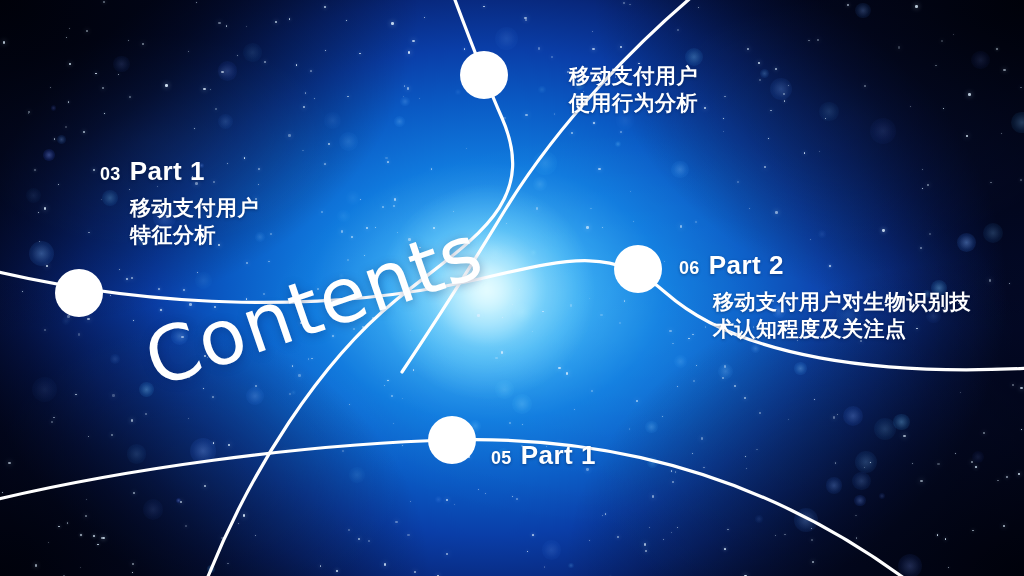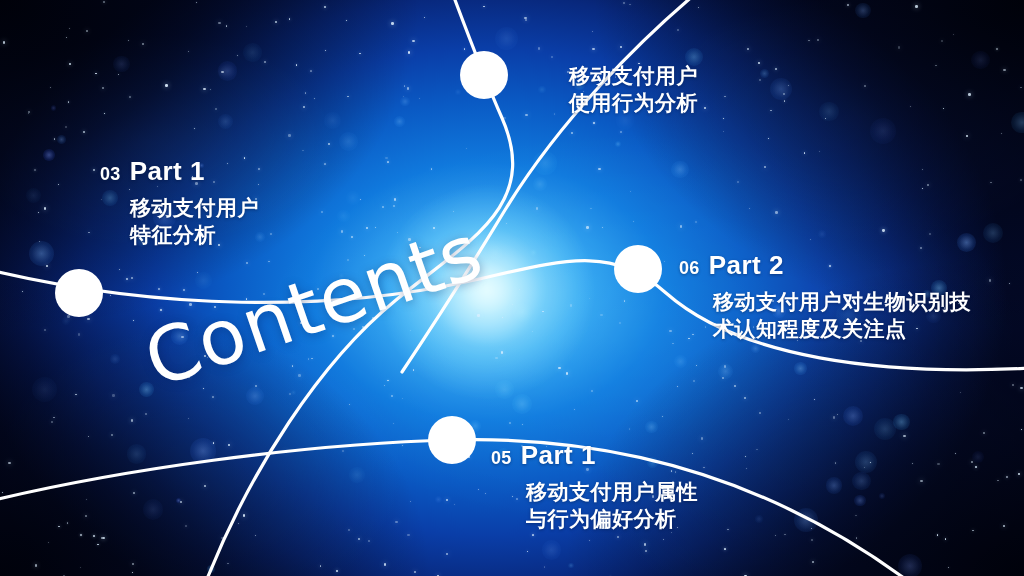--- a/index.html
+++ b/index.html
@@ -628,22 +628,20 @@
   <div class="part" id="part2">
     <div class="desc" style="white-space: pre-line;">移动支付用户
 使用行为分析</div>
   </div>
 
   <div class="part" id="part3">
     <div class="head">
       <span class="num">05</span>
       <span class="ttl">Part 1</span>
     </div>
-    <div class="desc" style="white-space: pre-line;">移动支付用户属性
-与行为偏好分析</div>
   </div>
 
   <div class="part" id="part4">
     <div class="head">
       <span class="num">06</span>
       <span class="ttl">Part 2</span>
     </div>
     <div class="desc" style="white-space: pre-line;">移动支付用户对生物识别技术认知程度及关注点</div>
   </div>
 

